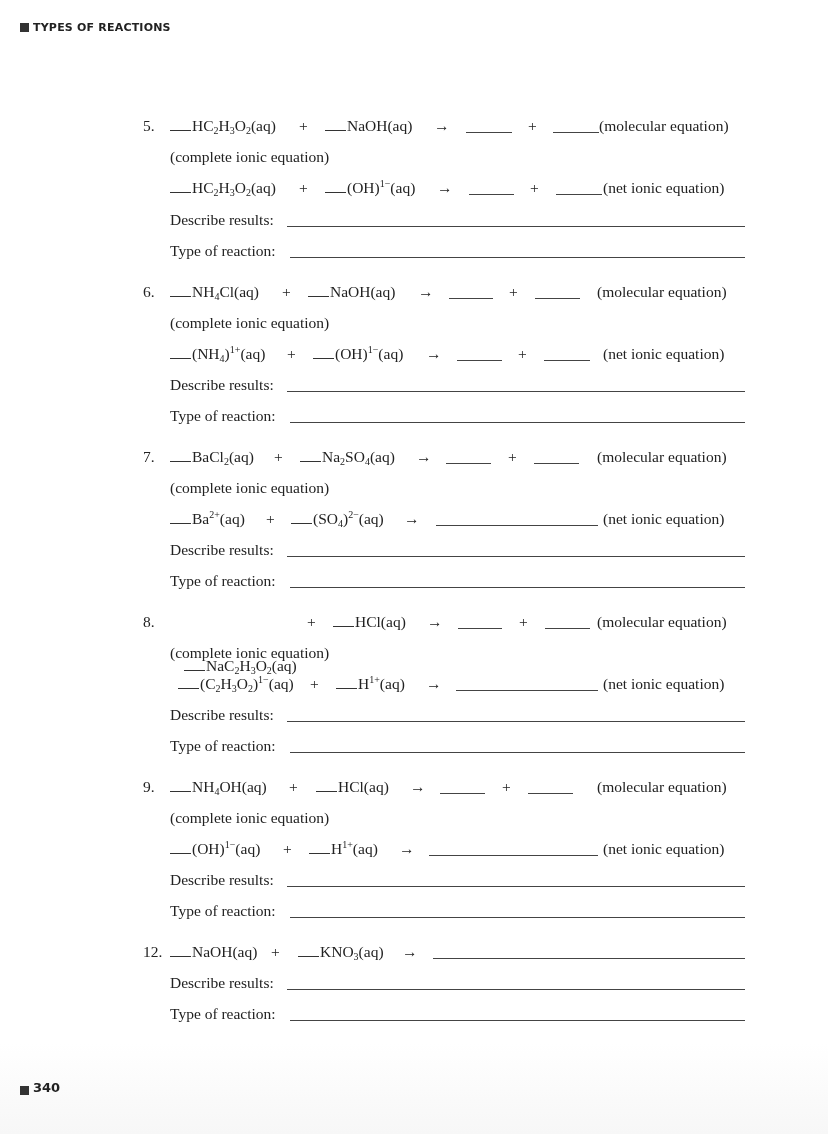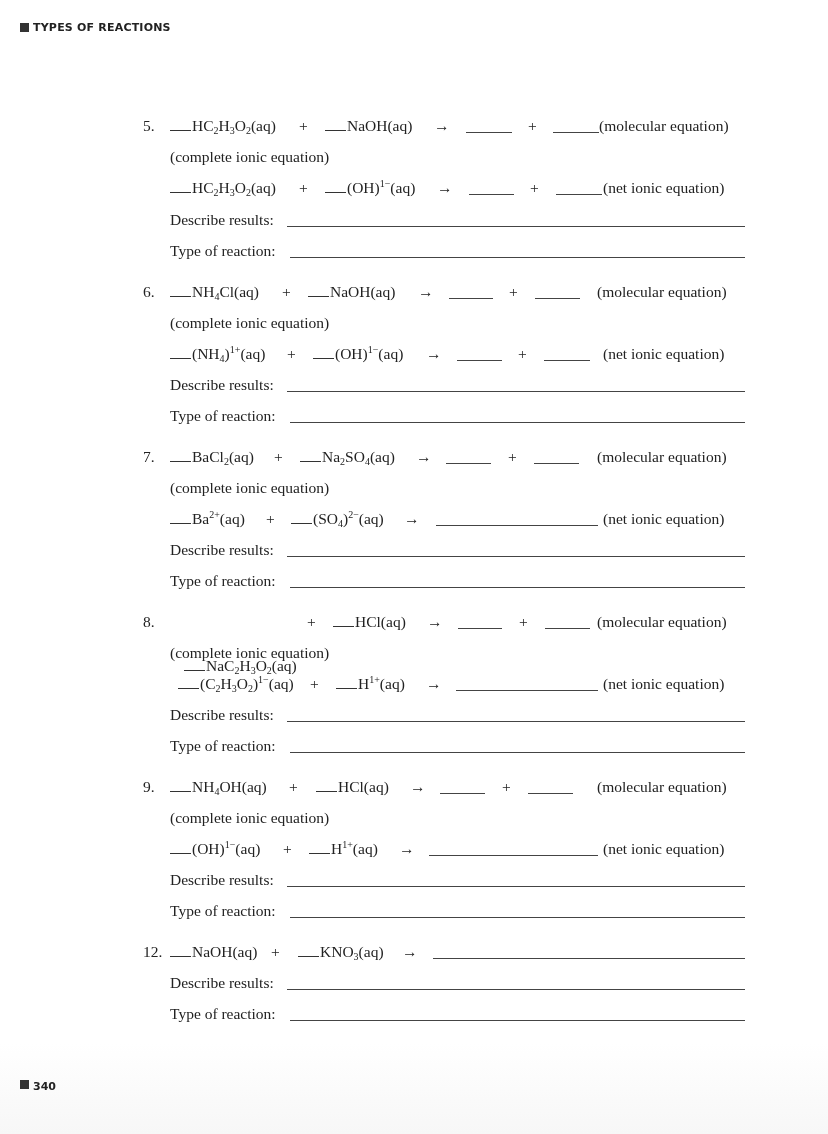--- a/index.html
+++ b/index.html
@@ -12,22 +12,22 @@
     .header {
       position: absolute; left: 20px; top: 21px;
       font-family: "DejaVu Sans", "Liberation Sans", sans-serif;
       font-size: 11px; font-weight: bold; letter-spacing: 0.2px; color: #222;
       display: flex; align-items: center;
     }
     .sq { display: inline-block; width: 9px; height: 9px; background: #333; margin-right: 4px; }
     .footer {
       position: absolute; left: 20px; top: 1080px;
       font-family: "DejaVu Sans", "Liberation Sans", sans-serif;
-      font-size: 11px; font-weight: bold; color: #222;
-      display: flex; align-items: flex-start;
+      font-size: 13px; font-weight: bold; color: #222;
+      display: flex; align-items: flex-end;
     }
     .row {
       position: absolute; left: 0; height: 22px;
       font-size: 15.5px; white-space: nowrap; line-height: 22px;
     }
     .num { position: absolute; left: 143px; }
     .abs { position: absolute; top: 0; }
     .blank { display: inline-block; border-bottom: 1px solid #333; height: 15px; vertical-align: baseline; }
     .short { width: 21px; margin-right: 1px; }
     .line { position: absolute; height: 0; border-bottom: 1px solid #444; top: 17px; }

